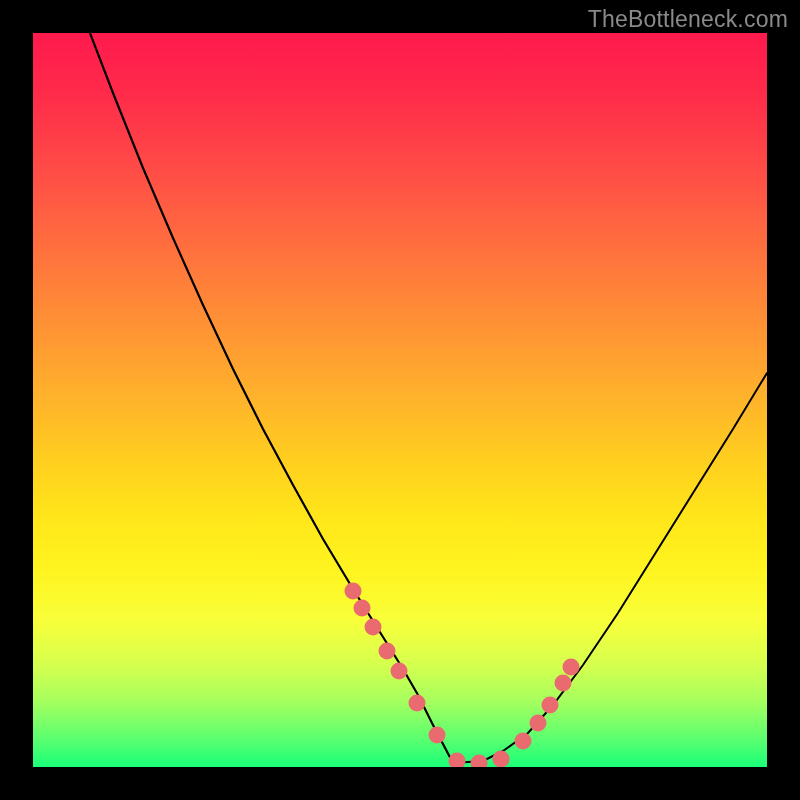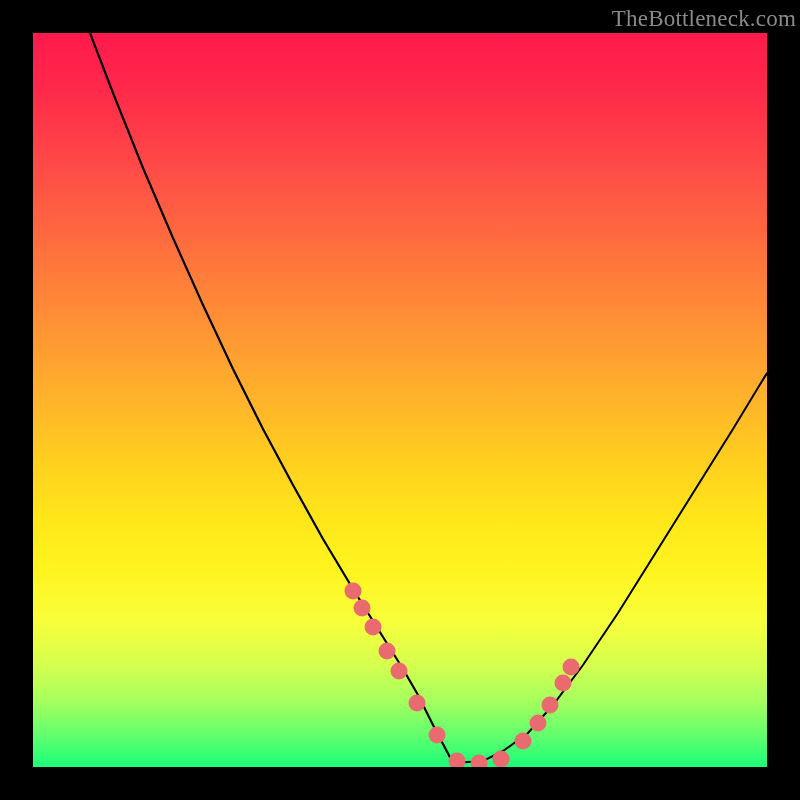--- a/index.html
+++ b/index.html
@@ -24,22 +24,22 @@
       #fff41f 73%,
       #f8ff3a 80%,
       #d6ff4e 86%,
       #a6ff5e 91%,
       #5dff6f 96%,
       #1aff78 100%
     );
   }
   .watermark {
     position: absolute;
-    top: 6px; right: 4px;
-    font-family: Liberation Serif, serif;
+    top: 6px; right: 12px;
+    font-family: Liberation Sans, sans-serif;
     font-size: 23px;
     color: #8a8a8a;
     font-weight: 400;
     letter-spacing: 0.2px;
   }
   svg { position: absolute; left: 0; top: 0; }
 </style>
 </head>
 <body>
 

